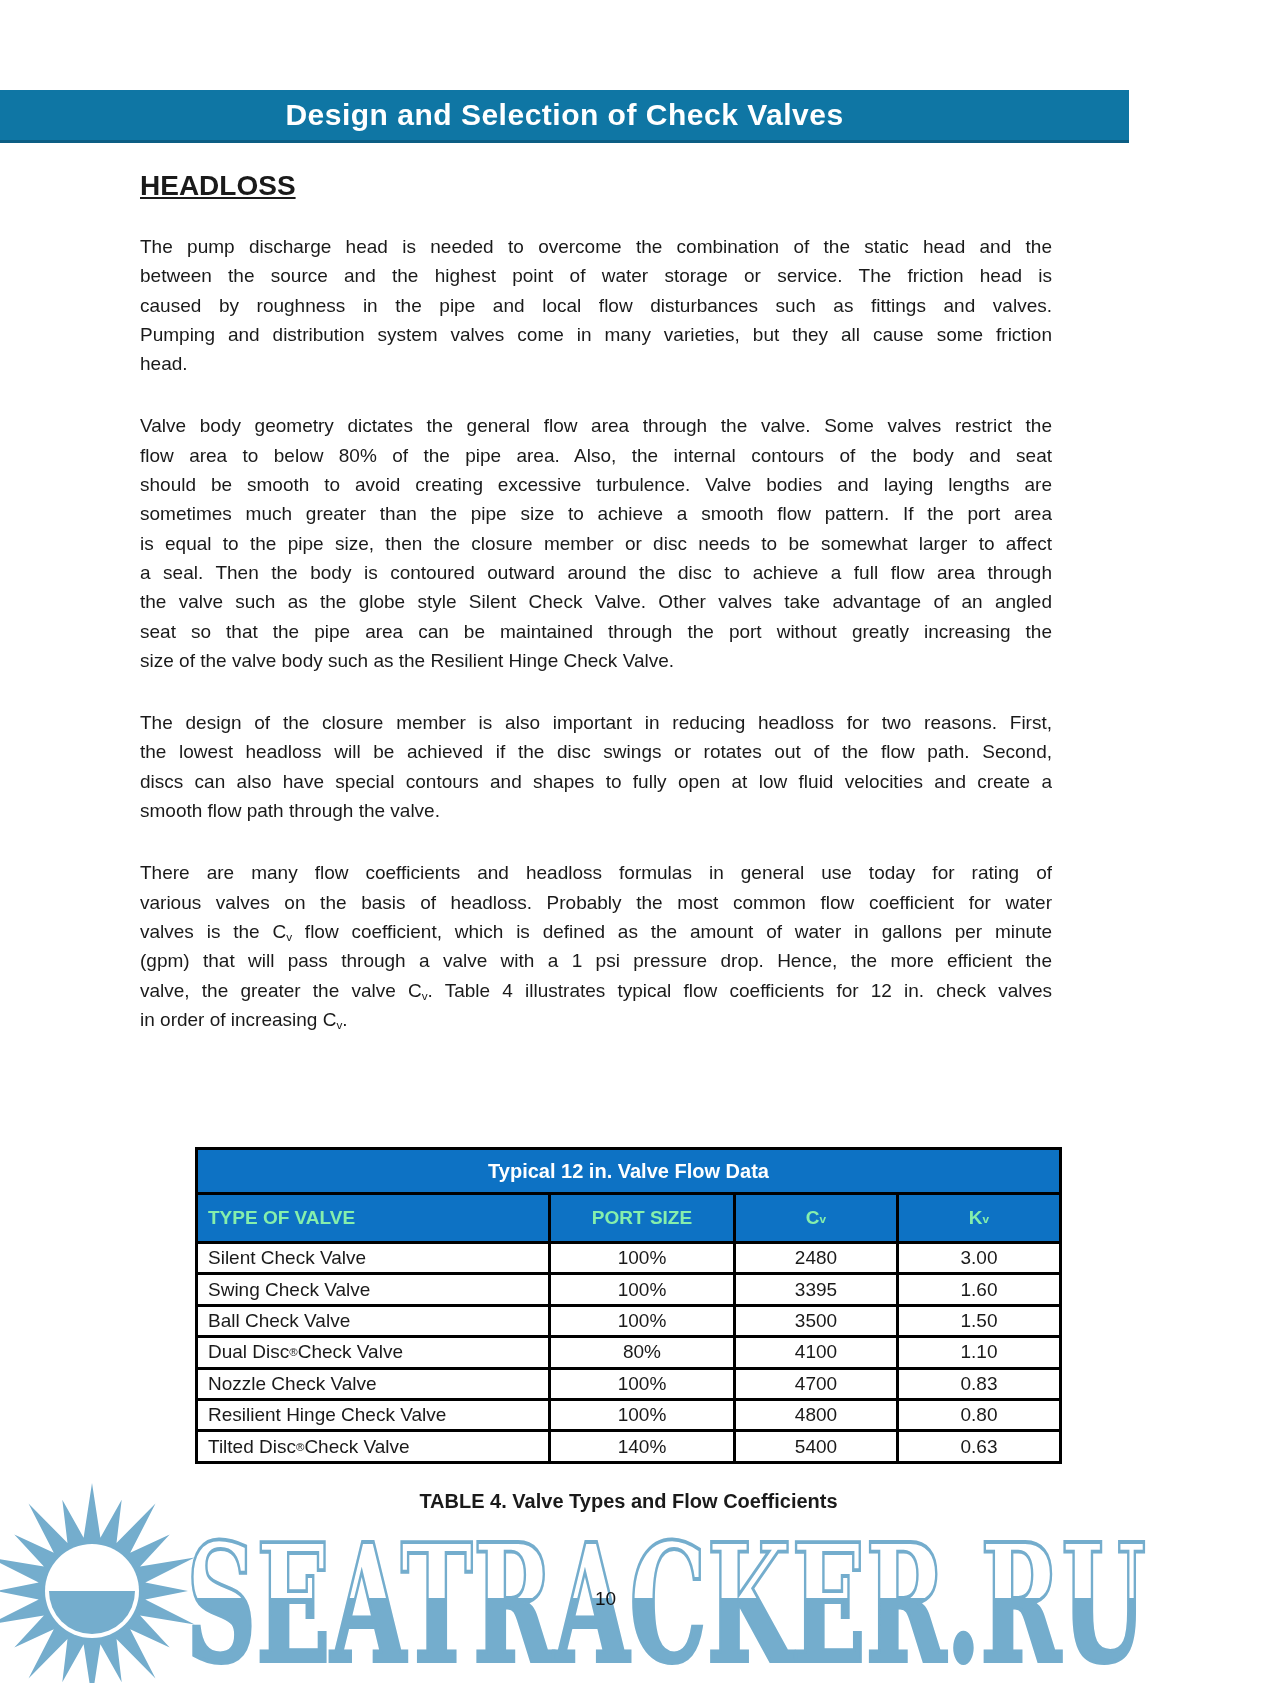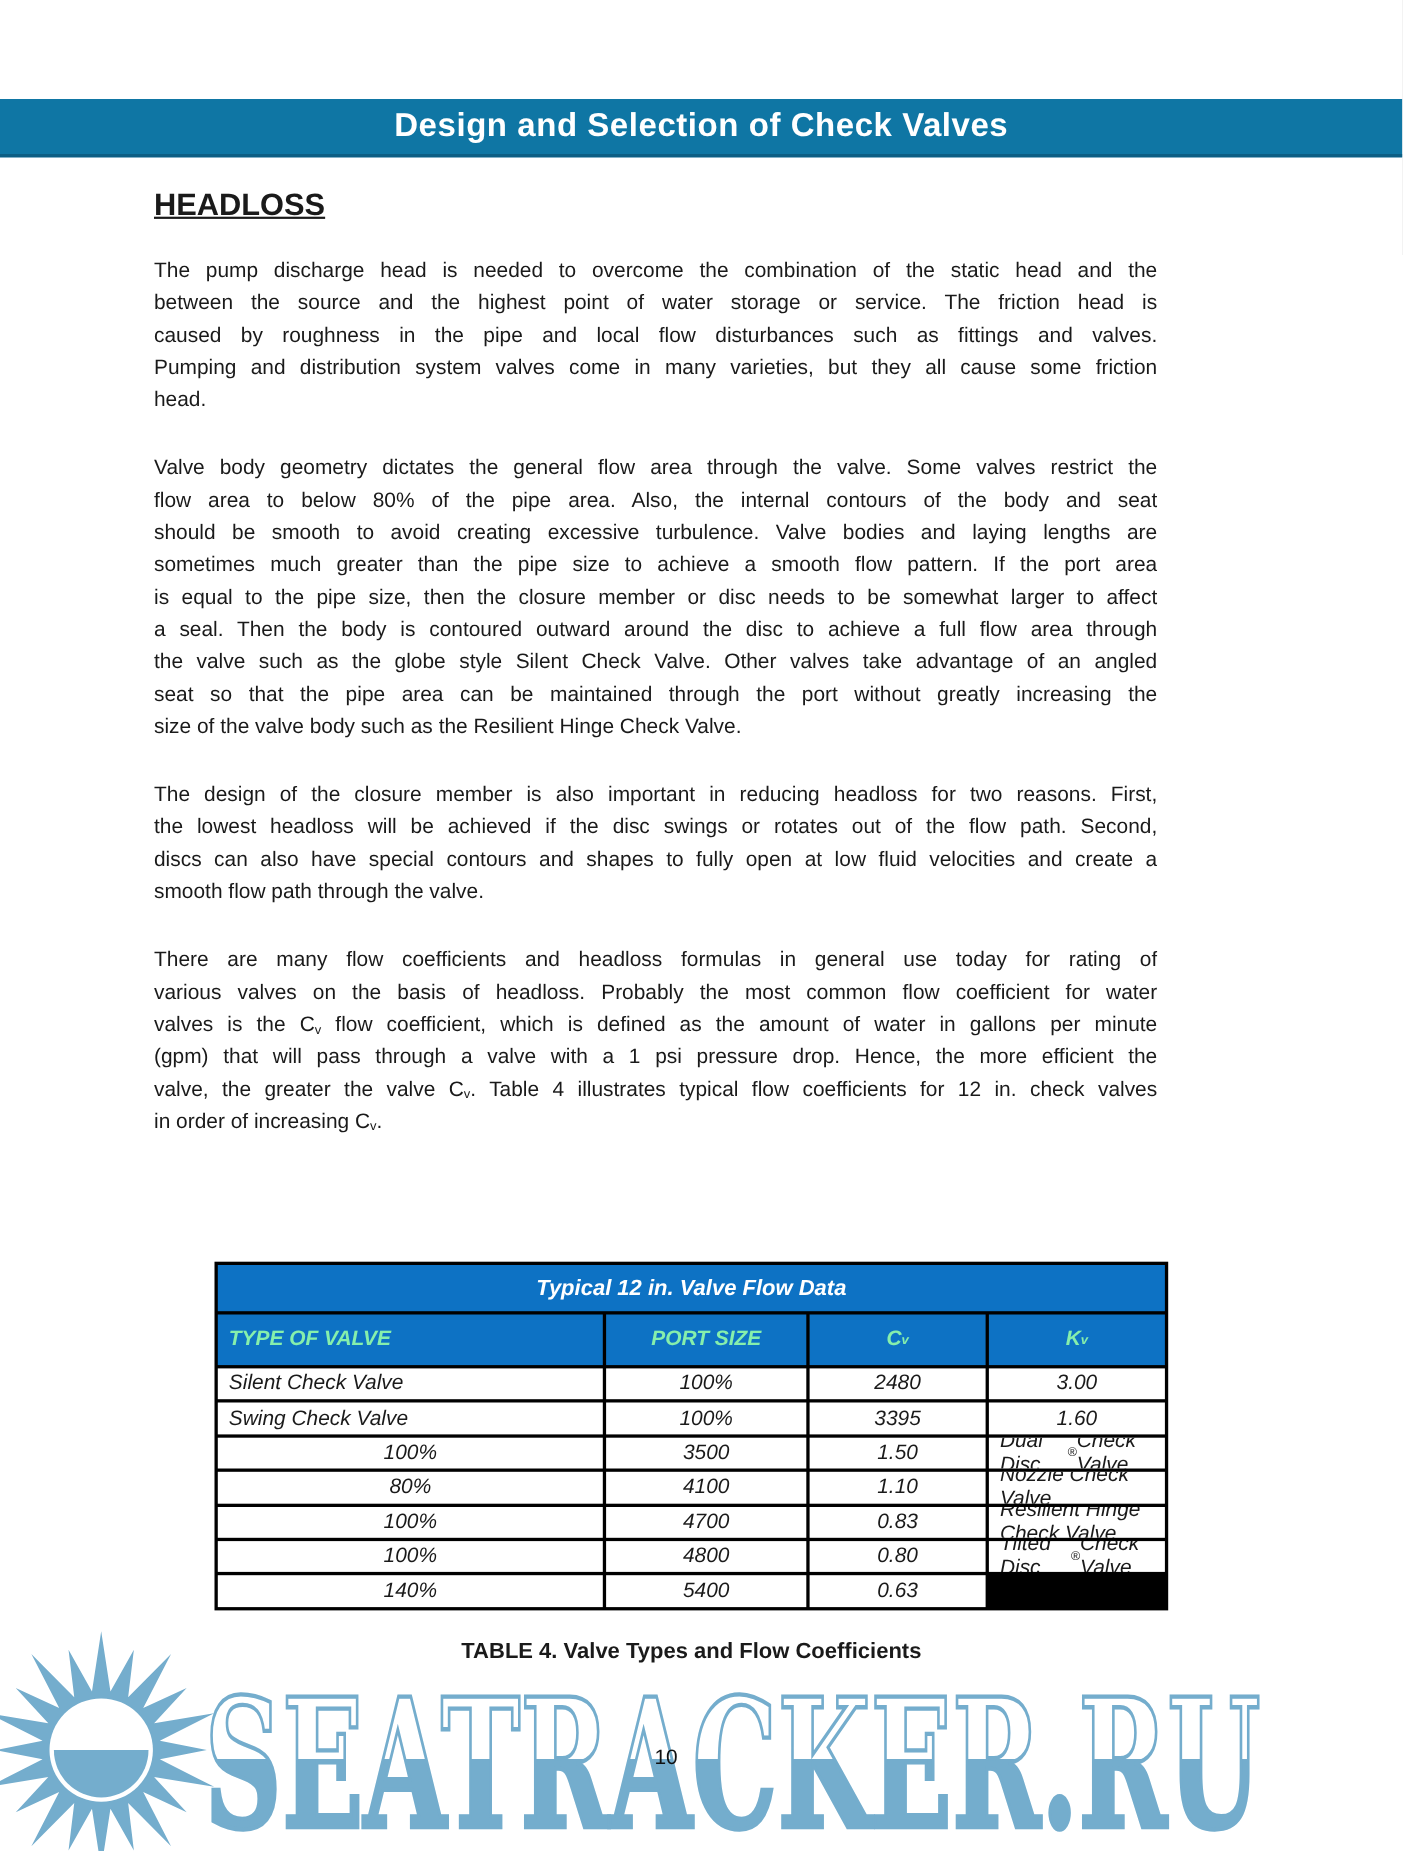--- a/index.html
+++ b/index.html
@@ -6,21 +6,21 @@
   .page{
     position:relative;
     width:1275px;height:1683px;
     background:#ffffff;
     overflow:hidden;
     font-family:"Liberation Sans", sans-serif;
     color:#1a1a1a;
   }
   
   .banner{
-    position:absolute;left:0;top:90px;width:1275px;height:50px;
+    position:absolute;left:0;top:90px;width:1129px;height:50px;
     background:var(--banner,#0f76a4);
     border-bottom:3px solid #0c5e84;
     display:flex;align-items:center;justify-content:center;
   }
   .banner-title{
     color:#ffffff;font-size:30px;font-weight:bold;letter-spacing:0.5px;
   }
   
   .heading{
     position:absolute;left:140px;top:170px;
@@ -40,21 +40,21 @@
   sub{font-size:0.62em;vertical-align:-0.22em;}
   sup{font-size:0.6em;vertical-align:0.33em;}
   
   .vtable{
     position:absolute;left:195px;top:1147px;width:867px;
     background:#000000;
     display:grid;
     grid-template-columns:350px 182px 160px 160px;
     grid-auto-rows:min-content;
     grid-template-rows:42px 46px repeat(7,28.4px);
-    gap:3px;padding:3px;box-sizing:border-box;font-style:italic;
+    gap:3px;padding:3px;box-sizing:border-box;
   }
   .vtable .cell{
     display:flex;align-items:center;justify-content:center;
     font-size:19px;background:#ffffff;overflow:hidden;
   }
   .vtable .title{
     grid-column:1 / -1;
     background:var(--table-blue,#0d72c4);color:#ffffff;
     font-size:20px;font-weight:bold;
   }
@@ -127,20 +127,21 @@
       <div class="cell head">C<sub>v</sub></div>
       <div class="cell head">K<sub>v</sub></div>
       <div class="cell leftal">Silent Check Valve</div>
       <div class="cell">100%</div>
       <div class="cell">2480</div>
       <div class="cell">3.00</div>
       <div class="cell leftal">Swing Check Valve</div>
       <div class="cell">100%</div>
       <div class="cell">3395</div>
       <div class="cell">1.60</div>
+      <div class="cell leftal">Ball Check Valve</div>
       <div class="cell">100%</div>
       <div class="cell">3500</div>
       <div class="cell">1.50</div>
       <div class="cell leftal">Dual Disc<sup>®</sup> Check Valve</div>
       <div class="cell">80%</div>
       <div class="cell">4100</div>
       <div class="cell">1.10</div>
       <div class="cell leftal">Nozzle Check Valve</div>
       <div class="cell">100%</div>
       <div class="cell">4700</div>

